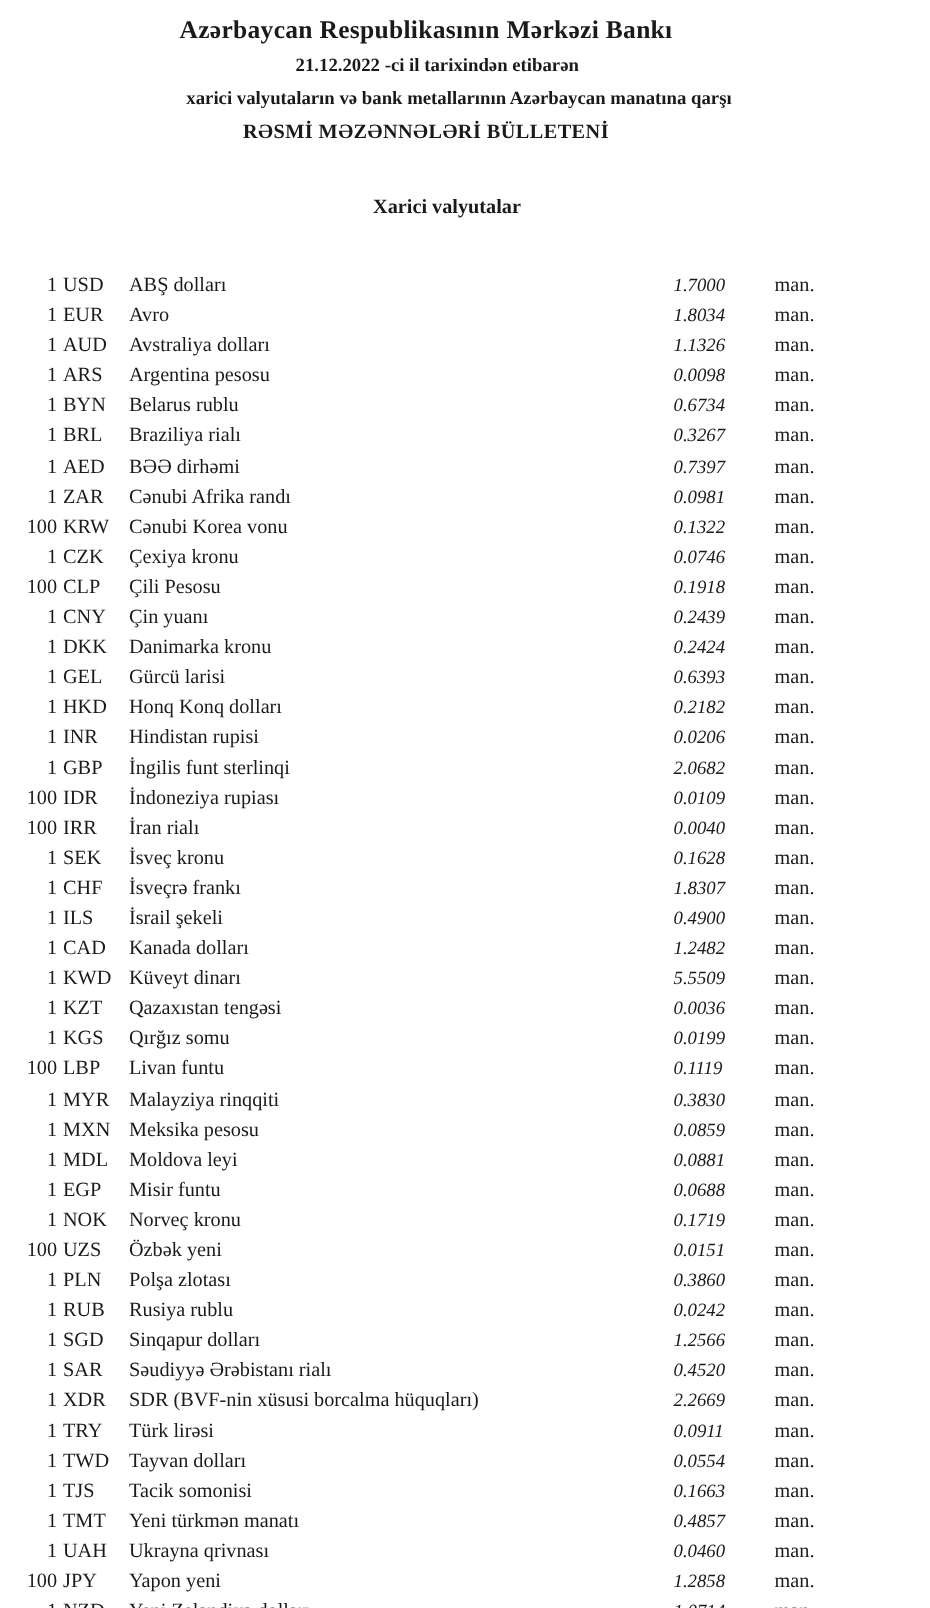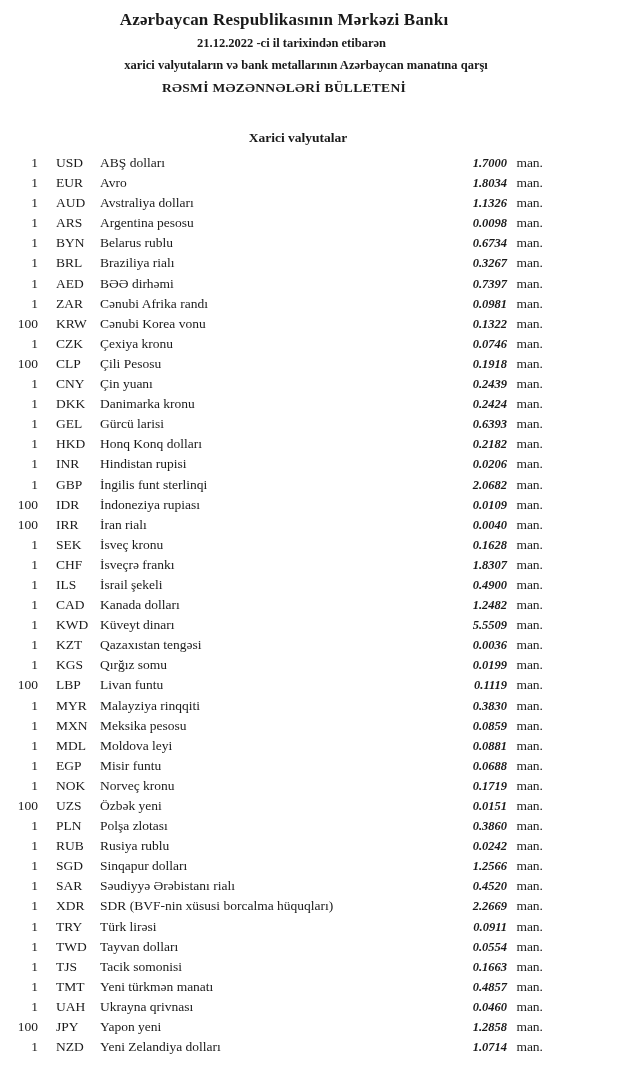--- a/index.html
+++ b/index.html
@@ -66,37 +66,37 @@
     padding: 0 25px 0 10px;
   }
   .col-nominal {
     width: 28px;
     flex: 0 0 28px;
     text-align: right;
   }
   .col-code {
     width: 40px;
     flex: 0 0 40px;
-    margin-left: 18px;
+    margin-left: 4px;
     text-align: left;
   }
   .col-name {
     flex: 1 1 auto;
     text-align: left;
     margin-left: 4px;
     white-space: nowrap;
     overflow: hidden;
   }
   .col-rate {
     flex: 0 0 58px;
     width: 58px;
-    text-align: right;
-    font-weight: bold;
+    font-weight: normal;
     font-style: italic;
     font-size: 12.5px;
+    margin-top: 27px;
   }
   .col-unit {
     flex: 0 0 36px;
     width: 36px;
     text-align: right;
   }
 </style>
 </head>
 <body>
 

